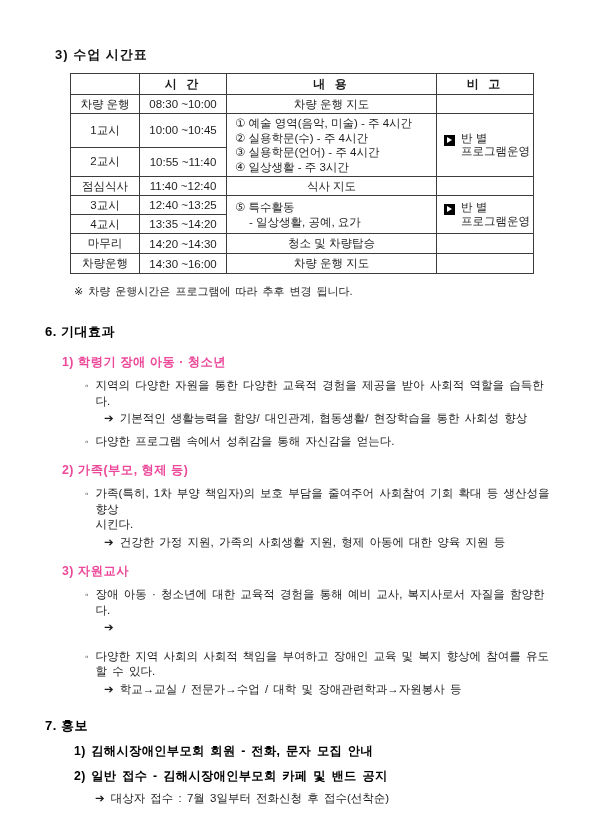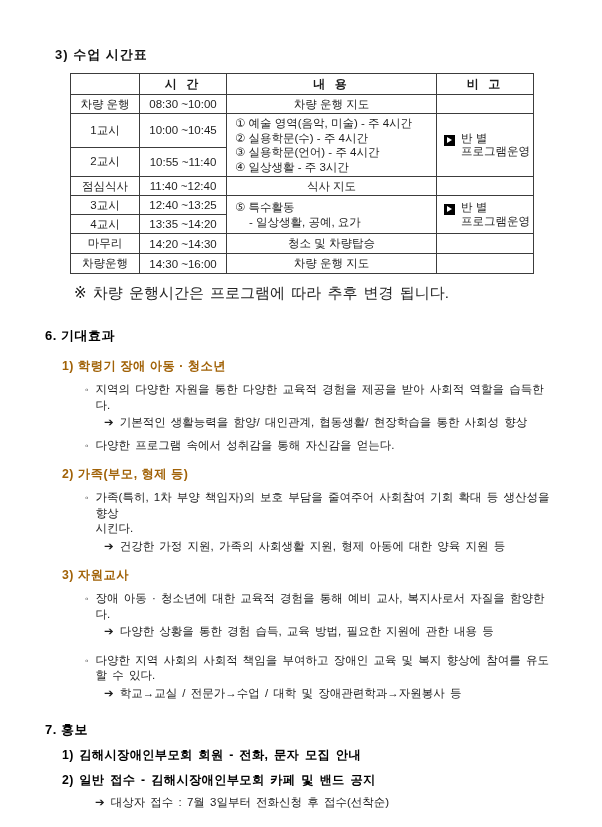--- a/index.html
+++ b/index.html
@@ -32,36 +32,36 @@
   .merged-lines { padding:2px 0 2px 5px; line-height:14.5px; }
   .merged-lines div { white-space:nowrap; }
   .m2-line2 { padding-left:14px; }
   .note-cell { vertical-align:middle; }
   .note-wrap { display:flex; gap:6px; align-items:flex-start; padding-left:4px; line-height:13.5px; }
   .sq { width:11px; height:11px; background:#000; flex:0 0 auto; margin-top:3px; position:relative; }
   .sq::after {
     content:""; position:absolute; left:3px; top:2px;
     border-left:5px solid #fff; border-top:3.5px solid transparent; border-bottom:3.5px solid transparent;
   }
-  .tt-footnote { margin:10px 0 0 74px; font-size:15px; color:#222; word-spacing:2px; }
+  .tt-footnote { margin:10px 0 0 74px; font-size:11px; color:#222; word-spacing:2px; }
 
   
   .sec { margin-left:45px; }
   .sec6 { margin-top:24px; }
   .sec7 { margin-top:20px; }
   .sec-heading { font-size:13px; font-weight:bold; color:#000; letter-spacing:0.5px; }
   .sub { margin-top:13px; }
-  .sub-title { margin-left:17px; font-size:12.3px; font-weight:bold; color:#a16207; letter-spacing:0.5px; }
+  .sub-title { margin-left:17px; font-size:12.3px; font-weight:bold; color:#ec4899; letter-spacing:0.5px; }
   .line { display:flex; align-items:flex-start; font-size:11.5px; line-height:15.5px; word-spacing:2px; }
   .bullet-line { margin:7px 0 0 40px; gap:7px; }
   .arrow-line  { margin:2px 0 0 59px; gap:6px; }
   .bullet-glyph { font-size:10px; line-height:15.5px; flex:0 0 auto; }
   .arrow-glyph { flex:0 0 auto; font-size:11.5px; }
   .wrap-text { max-width:462px; }
-  .sec7-item { margin:8px 0 0 17px; font-size:12.3px; font-weight:bold; color:#000; letter-spacing:0.3px; word-spacing:2px; }
+  .sec7-item { margin:8px 0 0 29px; font-size:12.3px; font-weight:bold; color:#000; letter-spacing:0.3px; word-spacing:2px; }
   .sec7-arrow { margin:6px 0 0 50px; gap:6px; }
 </style>
 </head>
 <body>
 
 <div class="page">
   <div class="content">
 
     <div class="tt-heading">3) 수업 시간표</div>
 
@@ -191,21 +191,20 @@
       </div>
 
       <div class="sub">
         <div class="sub-title">3) 자원교사</div>
         <div class="line bullet-line">
           <span class="bullet-glyph">◦</span>
           <span class="wrap-text">장애 아동 · 청소년에 대한 교육적 경험을 통해 예비 교사, 복지사로서 자질을 함양한다.</span>
         </div>
         <div class="line arrow-line">
           <span class="arrow-glyph">➔</span>
-          <span class="wrap-text">다양한 상황을 통한 경험 습득, 교육 방법, 필요한 지원에 관한 내용 등</span>
         </div>
       </div>
 
       <div class="sub">
         <div class="line bullet-line">
           <span class="bullet-glyph">◦</span>
           <span class="wrap-text">
             <div>다양한 지역 사회의 사회적 책임을 부여하고 장애인 교육 및 복지 향상에 참여를 유도</div>
             <div>할 수 있다.</div>
           </span>

